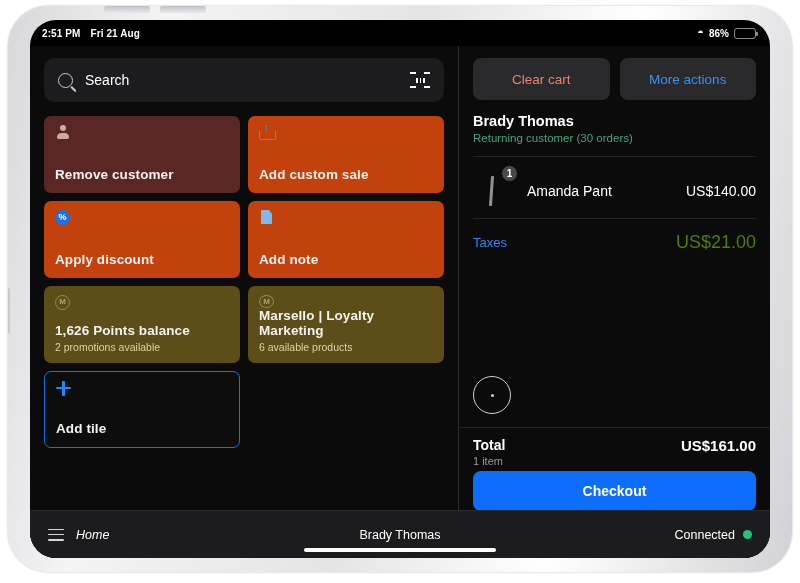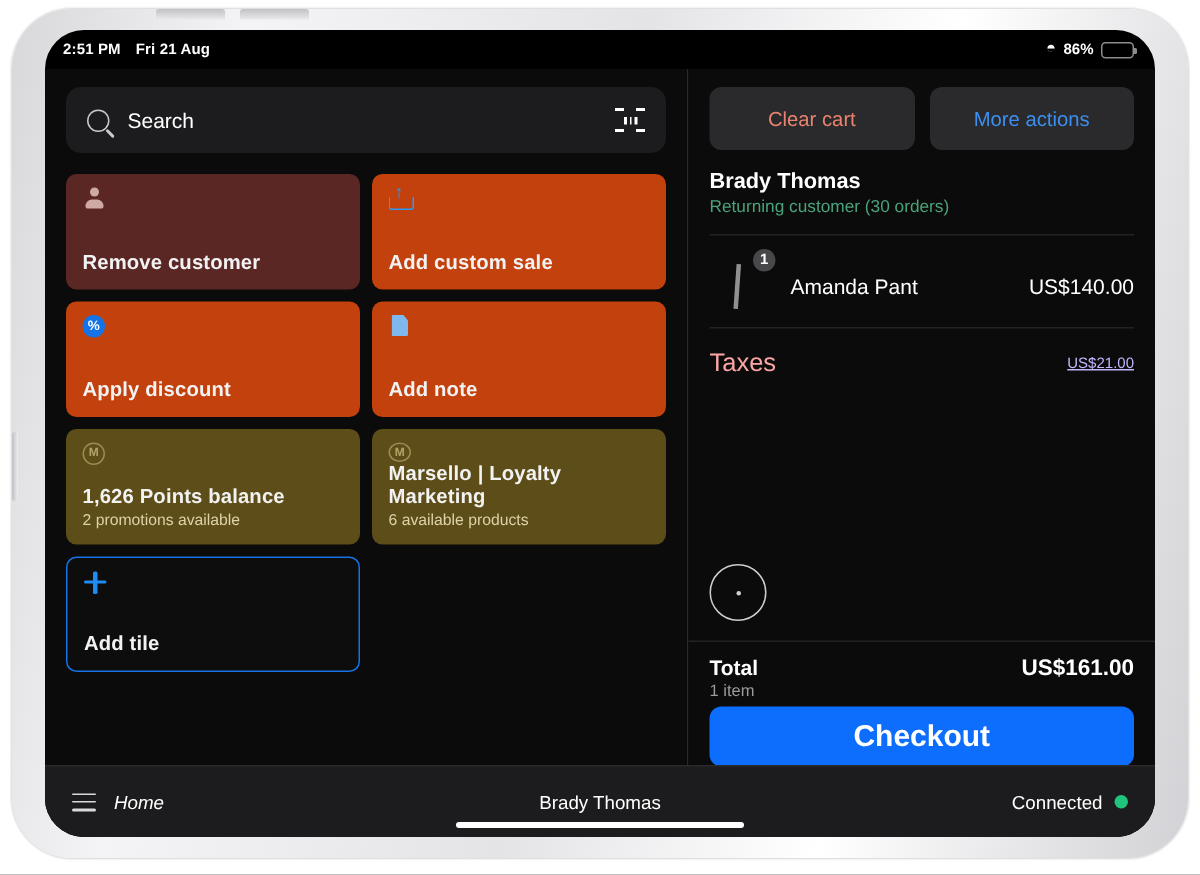--- a/index.html
+++ b/index.html
@@ -185,42 +185,42 @@
     width: 17px; height: 17px; border-radius: 50%;
     background: #48484a; color: #ffffff;
     font-size: 10px; font-weight: 600;
     display: flex; align-items: center; justify-content: center;
     border: 1.5px solid #0b0b0b;
   }
   #cart-item-name { margin-left: 16px; flex: 1; color: #ffffff; font-size: 14px; }
   #cart-item-price { color: #ffffff; font-size: 14px; }
 
   #taxes-row { position: absolute; left: 14px; top: 173px; right: 14px; height: 46px; display: flex; align-items: center; justify-content: space-between; }
-  #taxes-label { color: #fca5a5; font-size: 17px; }
-  #taxes-value { color: #c4b5fd; font-size: 10px; text-decoration: underline; }
+  #taxes-label { color: #3b82f6; font-size: 13px; }
+  #taxes-value { color: #4d7c0f; font-size: 18px; }
 
   #spinner {
     position: absolute; left: 14px; top: 330px;
     width: 38px; height: 38px; border-radius: 50%;
     border: 1.6px solid #cfcfcf;
     display: flex; align-items: center; justify-content: center;
   }
   #spinner::after { content:""; width: 3px; height: 3px; border-radius: 50%; background:#cfcfcf; }
 
   #totals-sep { position: absolute; left: 0; right: 0; top: 381px; height: 1px; background: #232325; }
   #total-row { position: absolute; left: 14px; top: 391px; right: 14px; display: flex; align-items: flex-start; justify-content: space-between; }
   #total-label { color: #ffffff; font-size: 14px; font-weight: 600; }
   #total-items { color: #9b9b9f; font-size: 11px; margin-top: 2px; }
   #total-value { color: #ffffff; font-size: 15px; font-weight: 600; }
 
   #checkout-btn {
     position: absolute; left: 14px; right: 14px; top: 425px;
     height: 40px; border-radius: 8px; background: #0d6efd;
     display: flex; align-items: center; justify-content: center;
-    color: #ffffff; font-size: 20px; font-weight: 600;
+    color: #ffffff; font-size: 14px; font-weight: 600;
   }
 
   
   #bottom-bar {
     position: absolute; left: 0; bottom: 0; width: 740px; height: 48px;
     background: #1c1c1e; border-top: 1px solid #2a2a2c;
     display: flex; align-items: center;
   }
   #home-group { position: absolute; left: 18px; display: flex; align-items: center; gap: 12px; font-style: italic; }
   .hamburger { width: 16px; height: 12px; display: flex; flex-direction: column; justify-content: space-between; }

